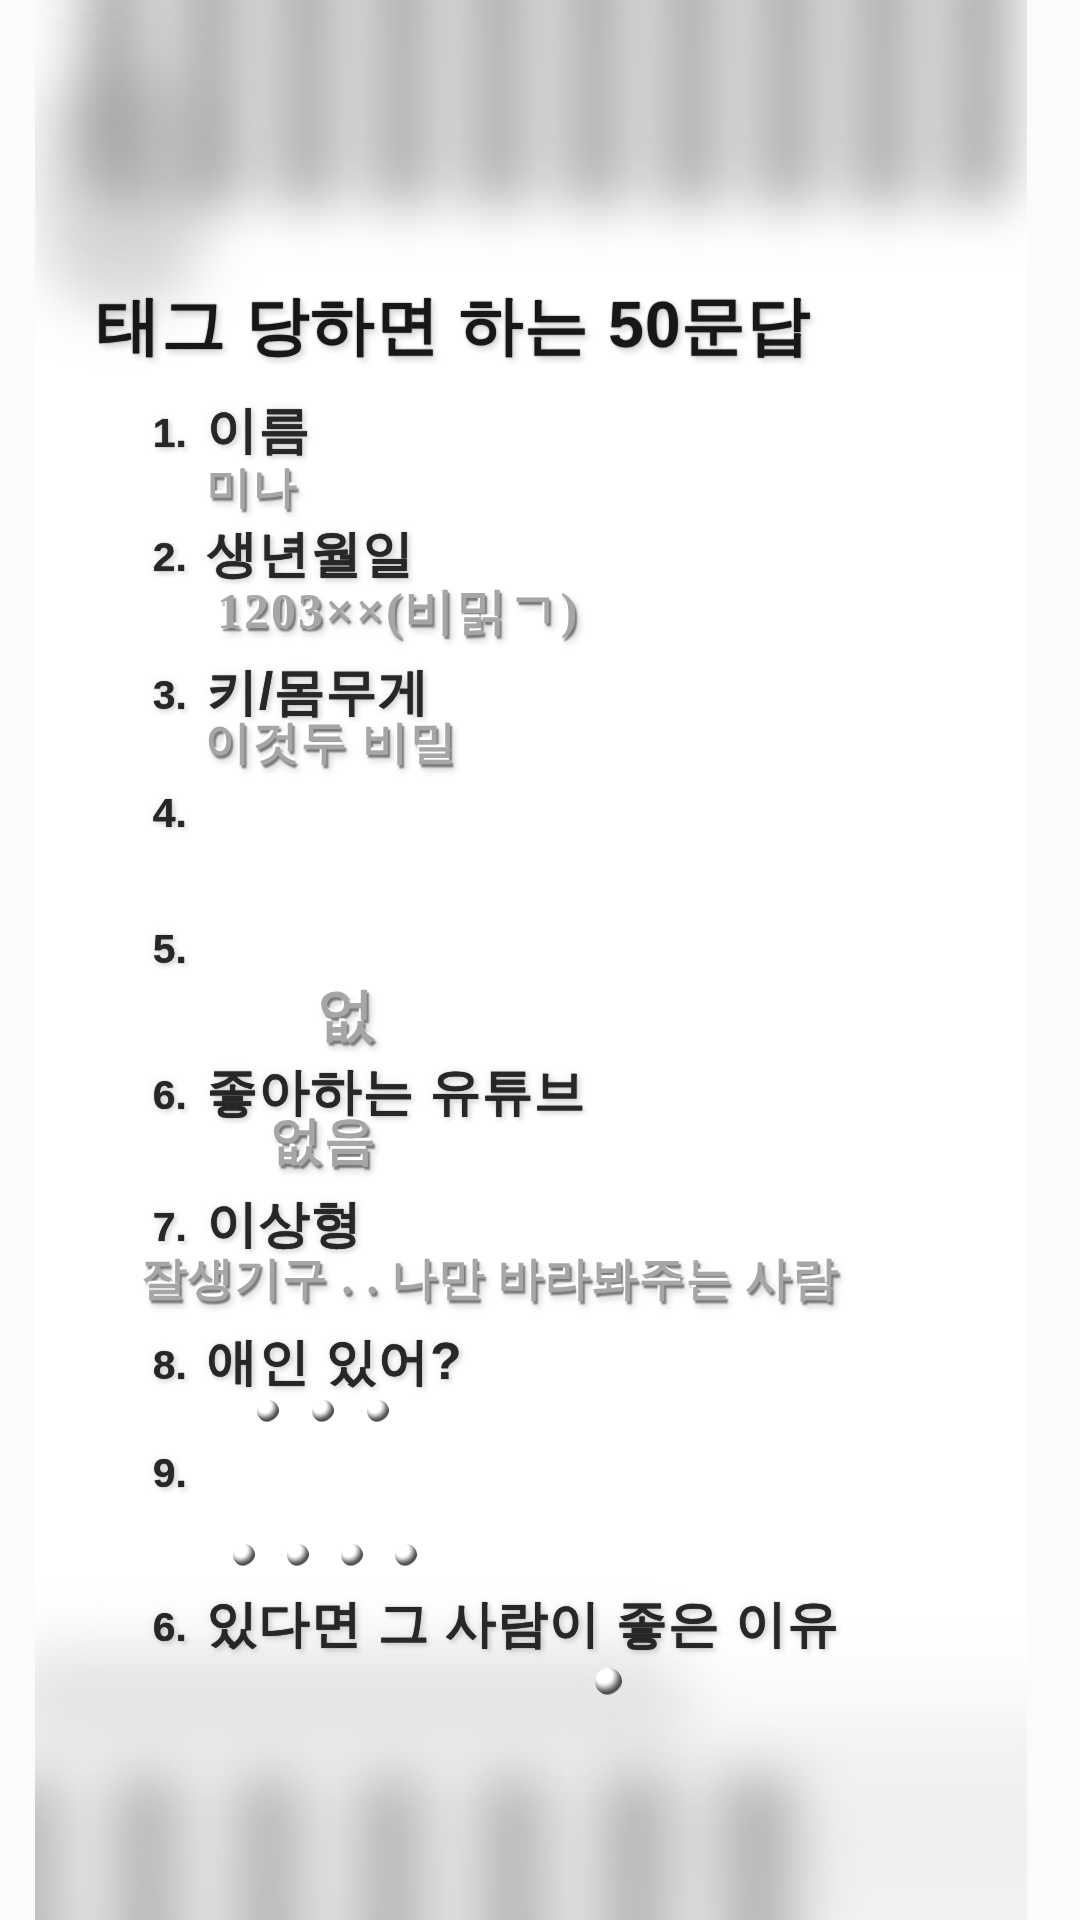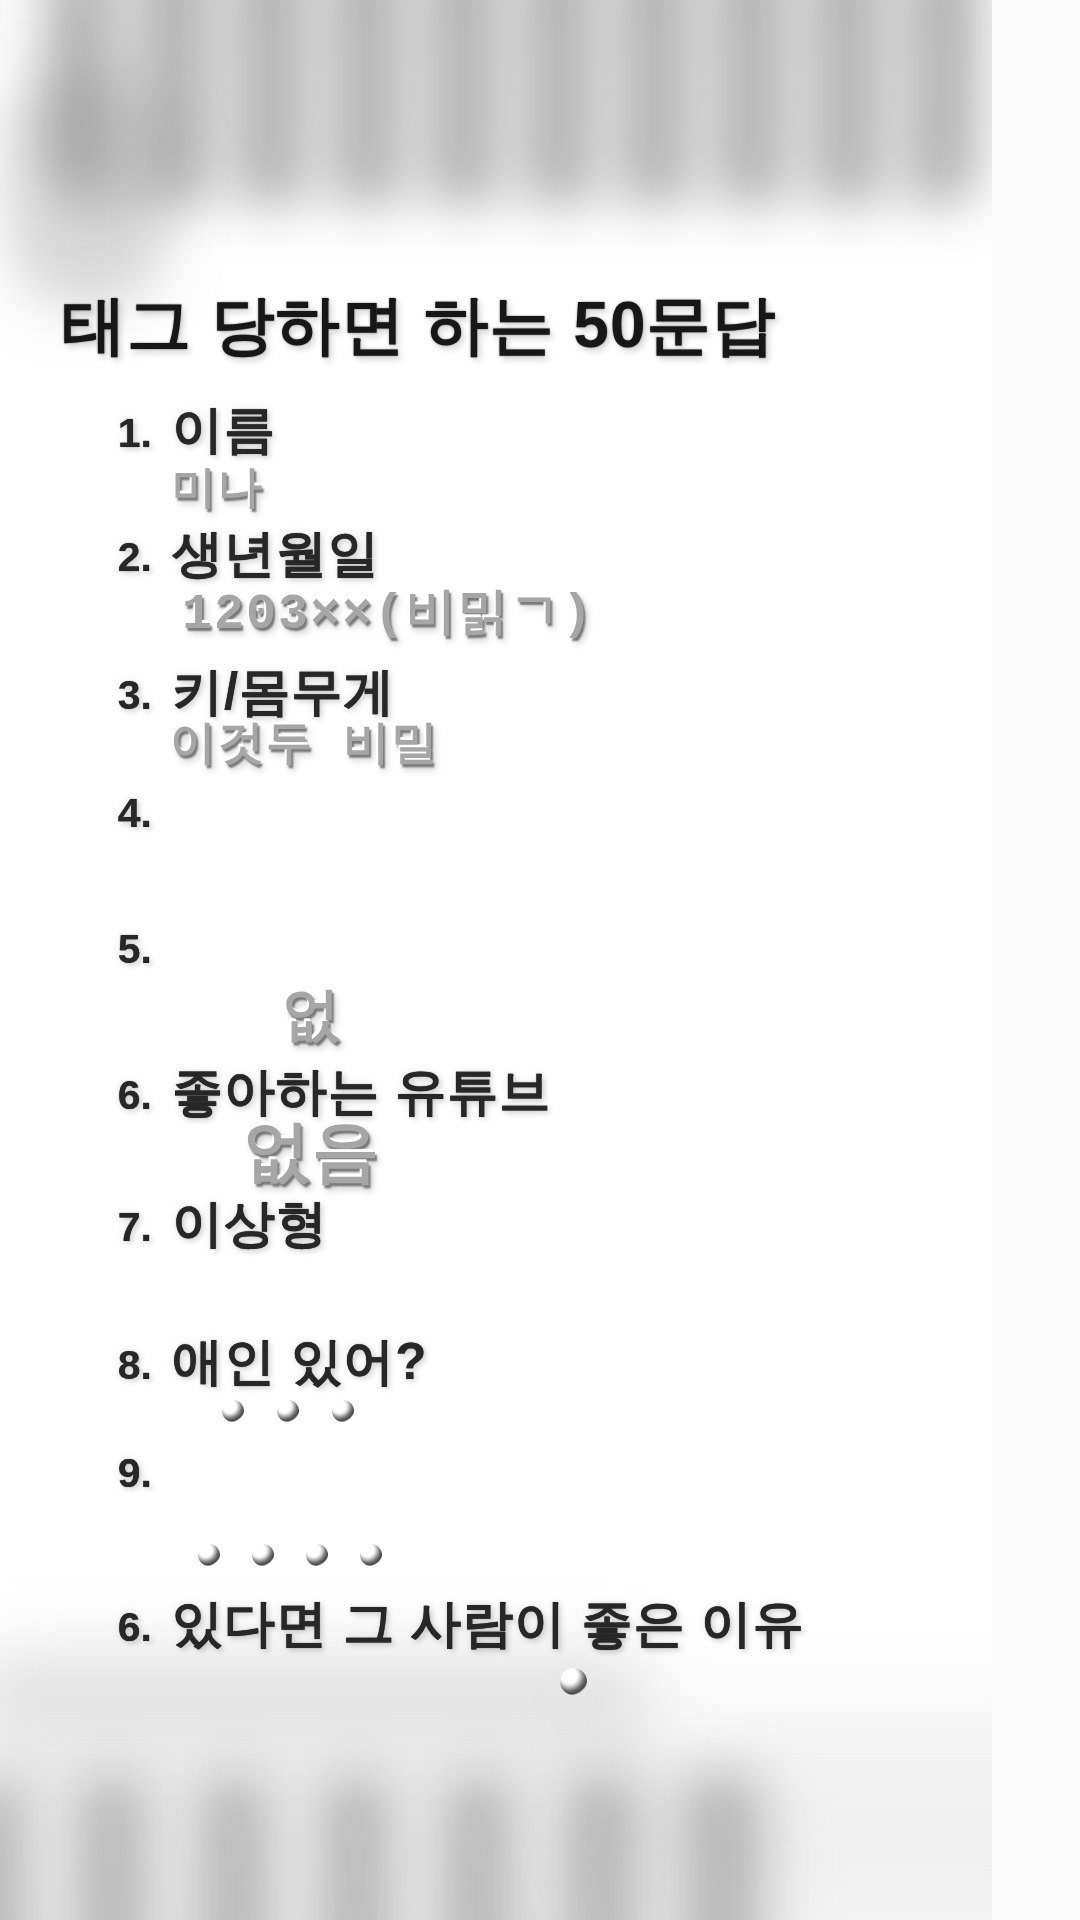--- a/index.html
+++ b/index.html
@@ -7,20 +7,21 @@
     width:1080px;height:1920px;
     background:#fbfbfb;
     overflow:hidden;
     font-family:"Liberation Sans","DejaVu Sans",sans-serif;
   }
   .page{
     position:relative;
     width:992px;height:1920px;
     background:linear-gradient(180deg,#fafafa 0%,#ffffff 14%,#ffffff 84%,#f6f6f6 100%);
     overflow:hidden;
+    margin-left:35px;
   }
 
   
   .blur{position:absolute;pointer-events:none;}
   .blur-top-main{
     left:50px;top:-55px;width:940px;height:260px;
     background:repeating-linear-gradient(90deg,
       rgba(105,105,105,.55) 0 58px,
       rgba(190,190,190,.25) 58px 96px);
     border-radius:50px;
@@ -73,21 +74,21 @@
   }
   .qtext{
     margin-left:20px;
     font-size:51px;font-weight:700;color:#272727;letter-spacing:1px;
     text-shadow:0 0 1px rgba(0,0,0,.75), 0 0 10px rgba(0,0,0,.10), 3px 3px 5px rgba(0,0,0,.12);
   }
 
   
   .answer{
     position:absolute;
-    font-family:Liberation Mono, monospace;
+    font-family:Liberation Serif, serif;
     font-weight:700;color:#a6a6a6;letter-spacing:2px;
     text-shadow:-2px -3px 1px #ffffff, 2px 3px 2px #787878, 4px 6px 7px rgba(0,0,0,.18);
     white-space:nowrap;
     text-align:center;
   }
 
   
   .dots{position:absolute;display:flex;}
   .dot{
     display:inline-block;width:22px;height:22px;border-radius:50%;
@@ -134,26 +135,27 @@
 
   <div class="qrow" style="top:926px">
     <span class="qnum">5.</span>
   </div>
   <div class="answer" style="left:282px;top:976px;font-size:58px">없</div>
 
   <div class="qrow" style="top:1058px">
     <span class="qnum">6.</span>
     <span class="qtext">좋아하는 유튜브</span>
   </div>
-  <div class="answer" style="left:243px;top:1106px;font-size:67px">없음</div>
+  <div class="answer" style="left:235px;top:1106px;font-size:52px">없음</div>
 
   <div class="qrow" style="top:1190px">
     <span class="qnum">7.</span>
     <span class="qtext">이상형</span>
   </div>
+  <div class="answer" style="left:106px;top:1248px;font-size:46px;letter-spacing:1px">잘생기구 . . 나만 바라봐주는 사람</div>
 
   <div class="qrow" style="top:1328px">
     <span class="qnum">8.</span>
     <span class="qtext">애인 있어?</span>
   </div>
   <div class="dots" style="left:222px;top:1400px;gap:33px">
     <span class="dot"></span>
     <span class="dot"></span>
     <span class="dot"></span>
   </div>

